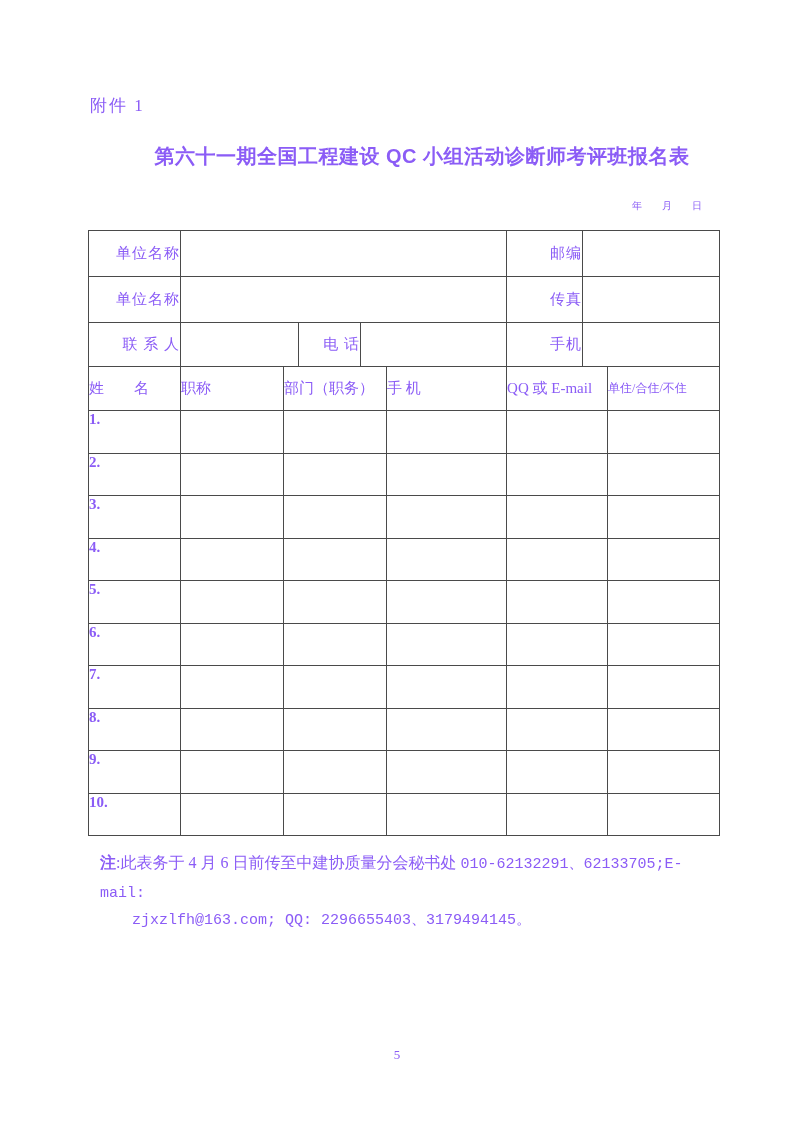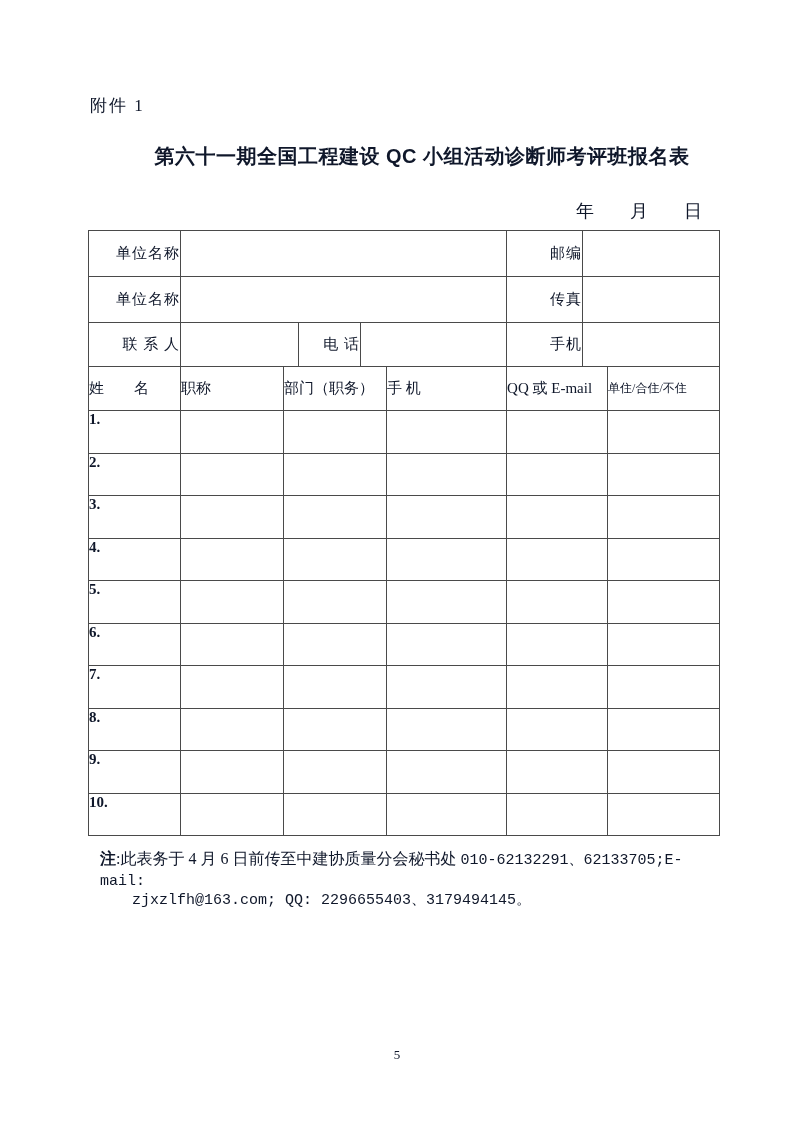--- a/index.html
+++ b/index.html
@@ -3,21 +3,21 @@
 <meta charset="utf-8">
 <style>
   html, body { margin: 0; padding: 0; background: #e8e8e8; }
   .page {
     position: relative;
     width: 794px;
     height: 1123px;
     margin: 0 auto;
     background: #ffffff;
     font-family: "Liberation Serif", "DejaVu Serif", serif;
-    color: #0f172a;
+    color: #8b5cf6;
     overflow: hidden;
   }
   .attachment {
     position: absolute;
     left: 90px; top: 94px;
     font-size: 17px;
     letter-spacing: 2px;
   }
   .doc-title {
     position: absolute;
@@ -26,21 +26,21 @@
     text-align: center;
     font-family: "Liberation Sans", "DejaVu Sans", sans-serif;
     font-weight: 700;
     font-size: 20px;
     letter-spacing: 0.5px;
     padding-left: 25px;
   }
   .dateline {
     position: absolute;
     right: 92px; top: 199px;
-    font-size: 18px;
+    font-size: 10px;
   }
   table.form {
     position: absolute;
     left: 88px; top: 230px;
     border-collapse: collapse;
     table-layout: fixed;
     width: 631px;
   }
   table.form td {
     border: 1px solid #4a4a4a;
@@ -66,21 +66,21 @@
     text-align: left;
     padding: 2px 0 0 6px;
     font-weight: 600;
     font-size: 14px;
   }
   .note {
     position: absolute;
     left: 100px; top: 849px;
     width: 620px;
     font-size: 16px;
-    line-height: 19px;
+    line-height: 27px;
   }
   .note .note-prefix { font-weight: 700; }
   .note .mono {
     font-family: "Liberation Mono", "DejaVu Sans Mono", monospace;
     font-size: 15px;
   }
   .note .line2 { padding-left: 32px; }
   .page-number {
     position: absolute;
     left: 0; top: 1047px;

